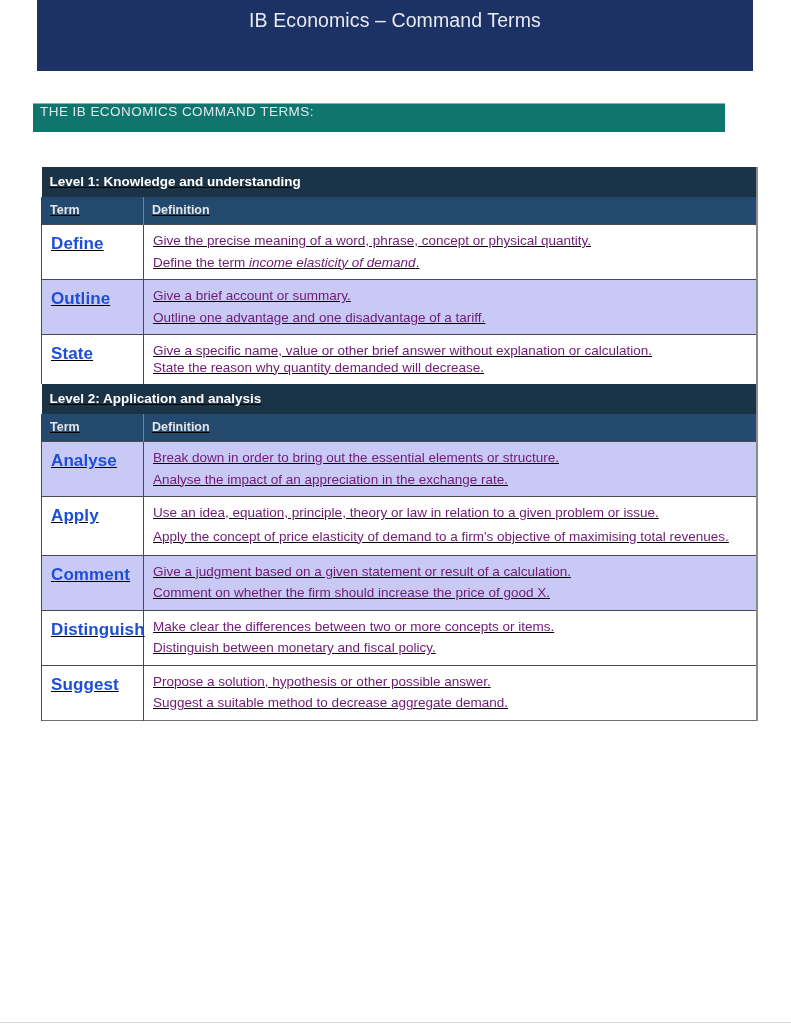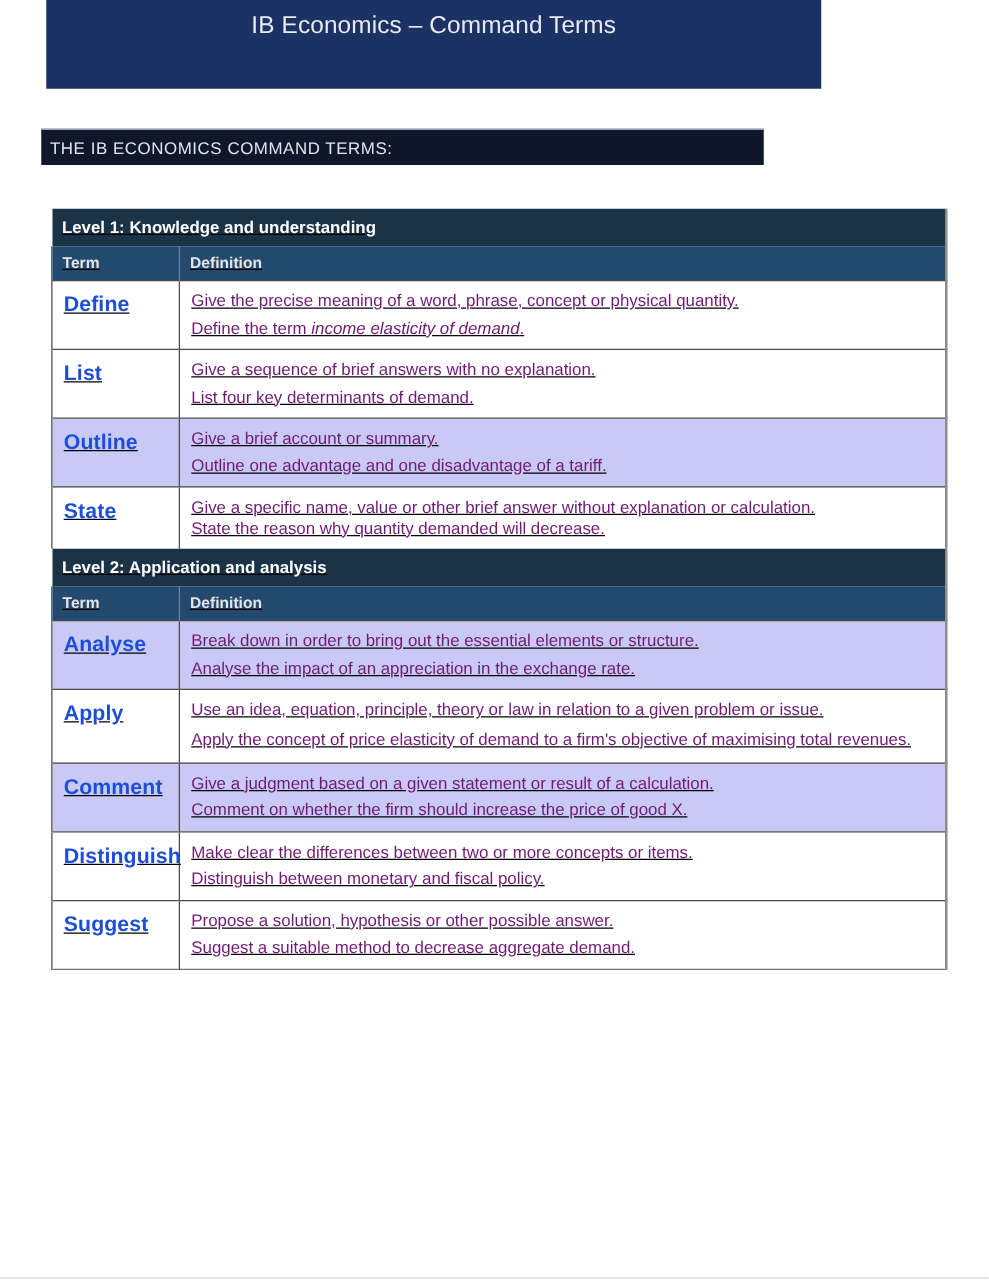--- a/index.html
+++ b/index.html
@@ -21,21 +21,21 @@
     width: 791px;
     height: 1024px;
     background: #ffffff;
   }
 
   
   .title-banner {
     position: absolute;
     left: 37px;
     top: 0px;
-    width: 620px;
+    width: 716px;
     height: 71px;
     background: #1C3264;
     text-align: center;
     box-sizing: border-box;
     padding-top: 7px;
   }
   .title-line-1 {
     color: #E8EAF2;
     font-size: 19.5px;
     line-height: 27px;
@@ -49,27 +49,27 @@
     font-weight: bold;
     letter-spacing: 0.1px;
     margin-top: 44px;
   }
 
   
   .section-bar {
     position: absolute;
     left: 33px;
     top: 103px;
-    width: 578px;
+    width: 692px;
     height: 29px;
-    background: #0f172a;
+    background: #0f766e;
     border-top: 1px solid #9aa6c4;
     box-sizing: border-box;
     display: flex;
-    align-items: center;
+    align-items: flex-start;
     padding-left: 7px;
   }
   .section-bar-label {
     color: #E3E6EF;
     font-size: 13.5px;
     letter-spacing: 0.45px;
   }
 
   
   .cmd-table {
@@ -183,27 +183,20 @@
           <td class="term-h">Term</td>
           <td>Definition</td>
         </tr>
         <tr class="body-row">
           <td class="term">Define</td>
           <td class="definition">
             <span class="def-line">Give the precise meaning of a word, phrase, concept or physical quantity.</span>
             <span class="def-line">Define the term <span class="ital">income elasticity of demand</span>.</span>
           </td>
         </tr>
-        <tr class="body-row">
-          <td class="term">List</td>
-          <td class="definition">
-            <span class="def-line">Give a sequence of brief answers with no explanation.</span>
-            <span class="def-line">List four key determinants of demand.</span>
-          </td>
-        </tr>
         <tr class="body-row alt">
           <td class="term">Outline</td>
           <td class="definition">
             <span class="def-line">Give a brief account or summary.</span>
             <span class="def-line">Outline one advantage and one disadvantage of a tariff.</span>
           </td>
         </tr>
         <tr class="body-row">
           <td class="term">State</td>
           <td class="definition tight">

